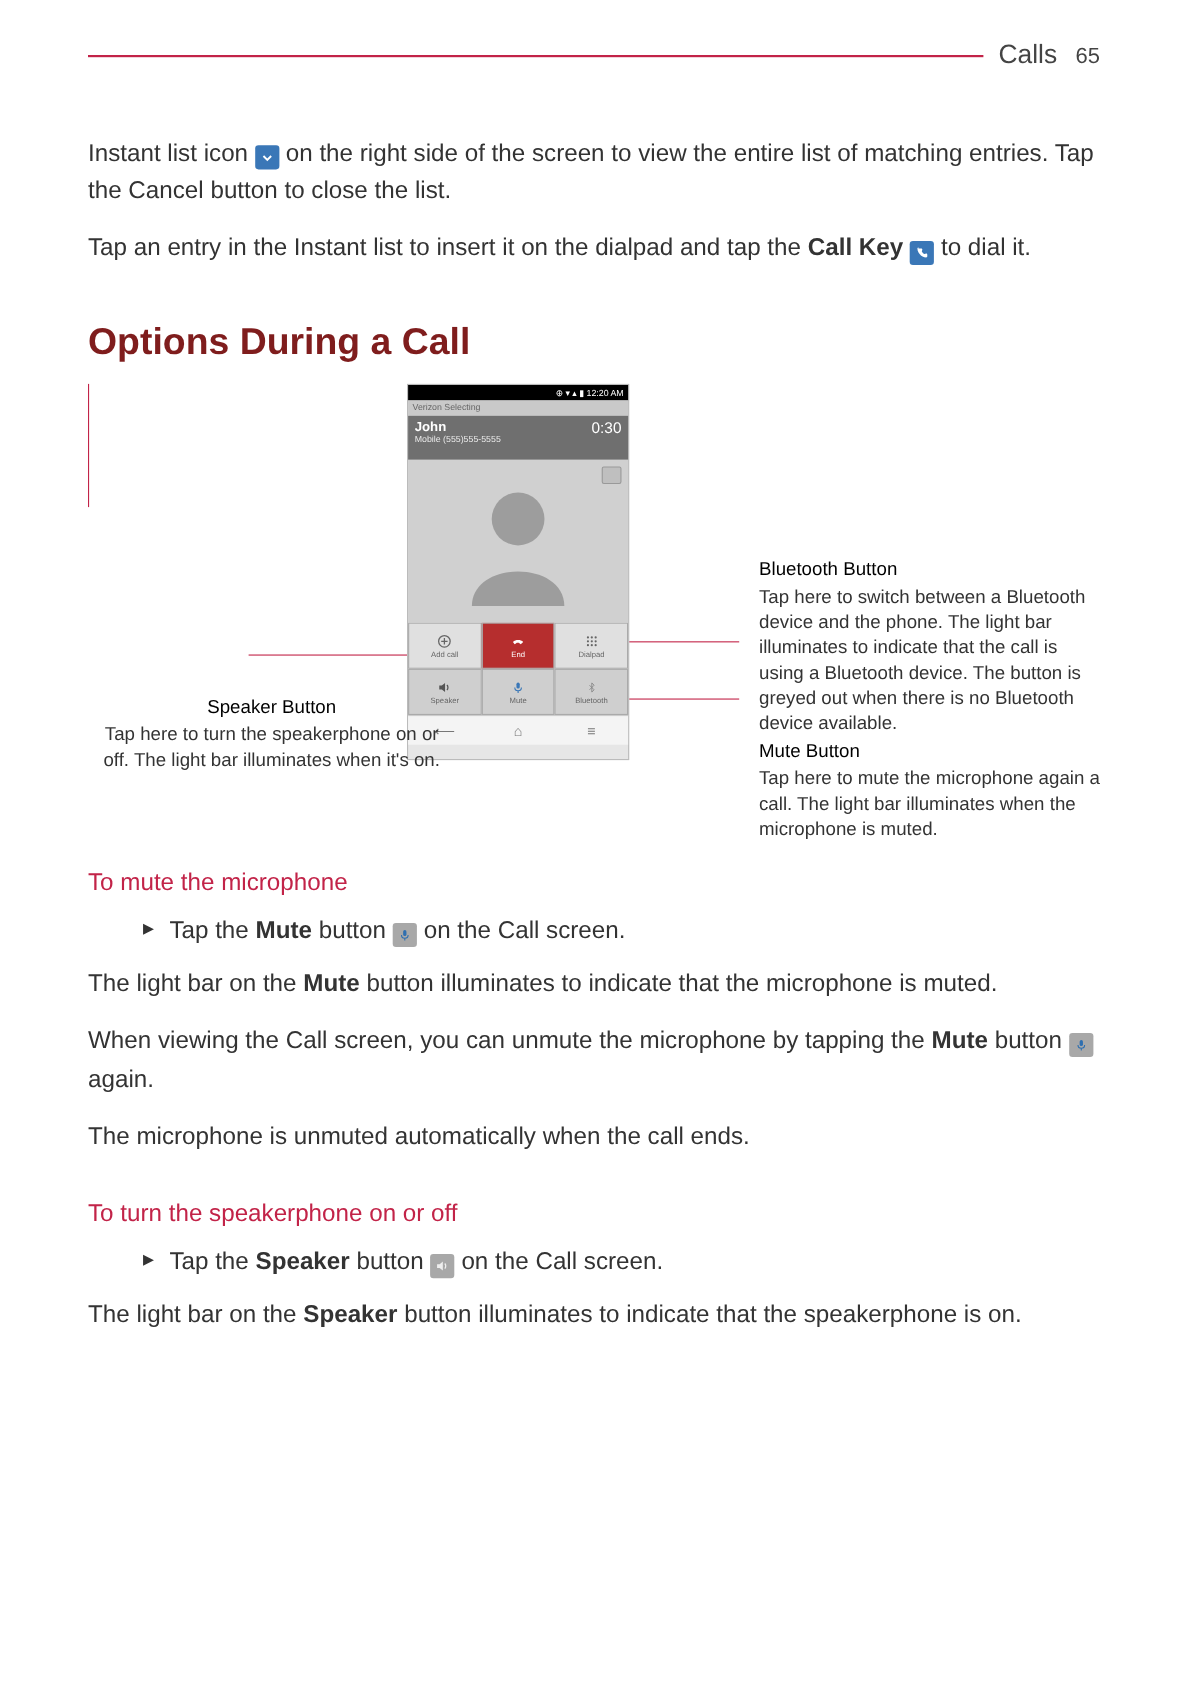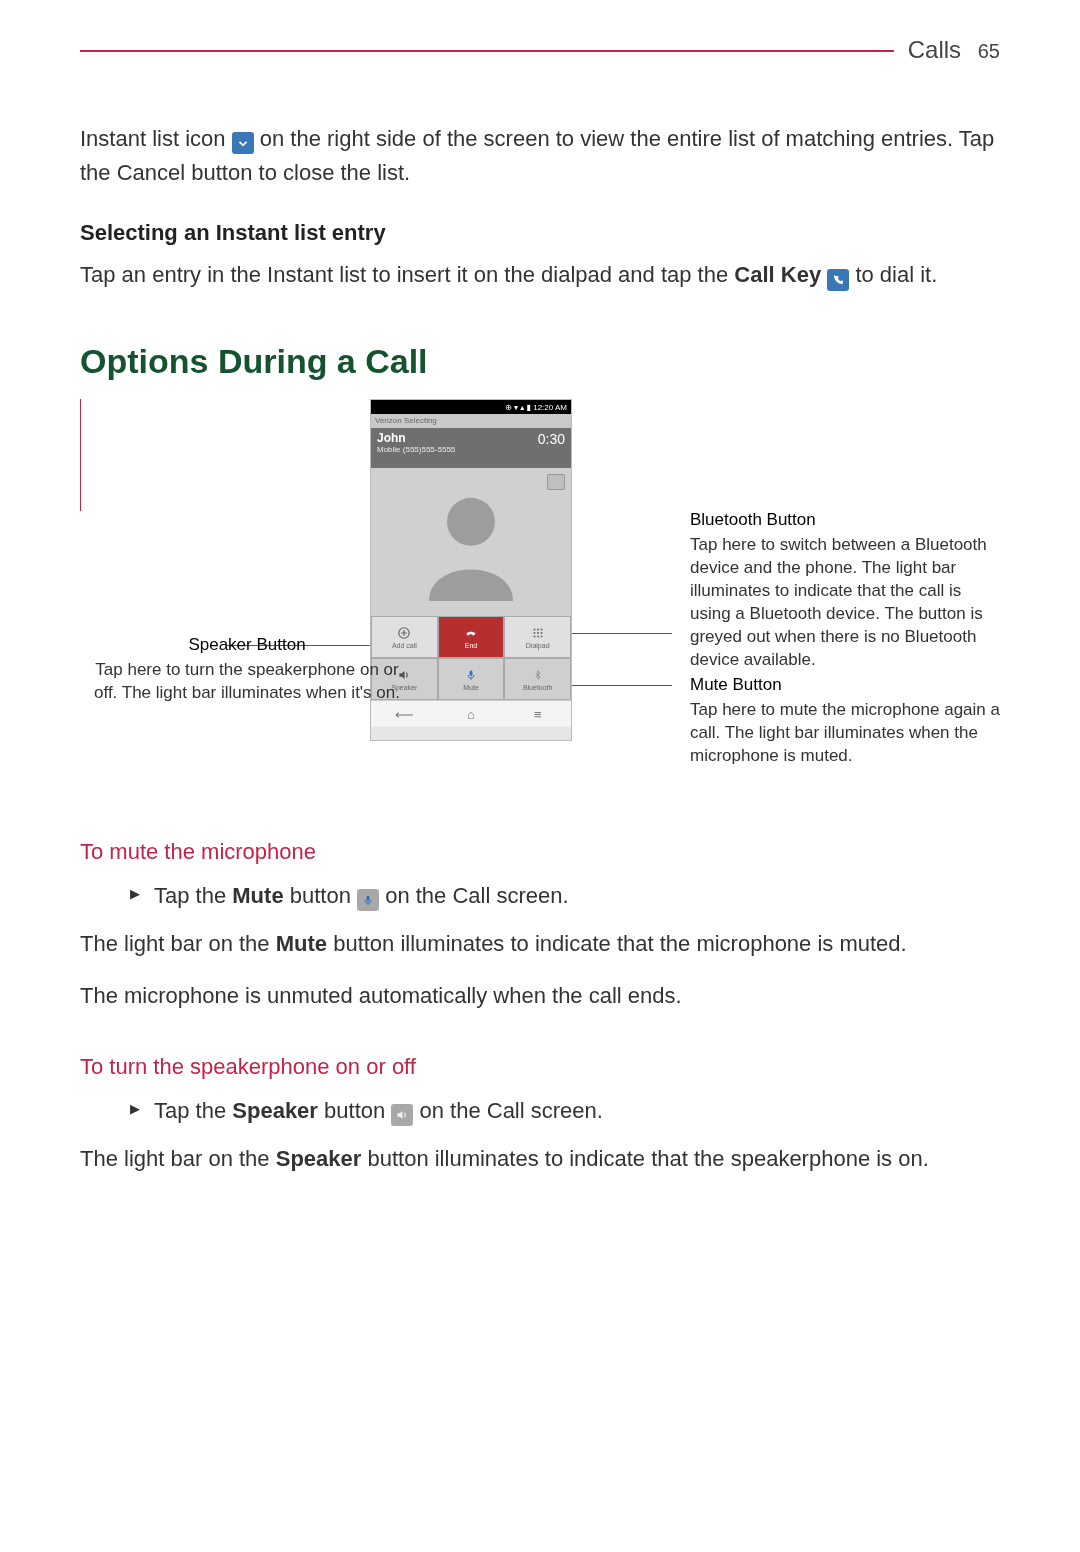--- a/index.html
+++ b/index.html
@@ -40,21 +40,21 @@
     color: #333;
   }
   .bold { font-weight: 700; }
   .subhead-black {
     font-weight: 700;
     font-size: 22px;
     margin: 30px 0 12px 0;
     color: #222;
   }
   .h1-red {
-    color: #14532d;
+    color: #7f1d1d;
     font-size: 34px;
     font-weight: 700;
     margin: 50px 0 18px 0;
   }
   .h3-red {
     color: #c22348;
     font-size: 22px;
     font-weight: 500;
     margin: 40px 0 14px 0;
   }
@@ -175,21 +175,21 @@
   .phone-nav div { flex:1; display:flex; align-items:center; justify-content:center; color:#777; font-size:13px;}
 
   
   .callout {
     position: absolute;
     width: 310px;
     font-size: 17px;
     line-height: 1.35;
     color: #333;
   }
-  .callout .ct { font-weight: 500; color:#000; margin-bottom: 2px; }
+  .callout .ct { font-weight: 500; color:#000; margin-bottom: 2px; margin-top: 48px; }
   .c-speaker { left: 12px;   top: 235px; text-align:center; }
   .c-blue    { right: 0;  top: 110px; }
   .c-mute    { right: 0;  top: 275px; }
 
   
   .lead {
     position: absolute;
     background: #c22348;
     height: 1px;
   }
@@ -214,21 +214,20 @@
   <p class="body">
     <span>Instant list icon</span>
     <span class="inline-icon ic-blue">
       <svg viewBox="0 0 24 24" width="14" height="14" fill="none" stroke="#fff" stroke-width="3">
           <polyline points="6 10 12 16 18 10"></polyline>
         </svg>
     </span>
     <span>on the right side of the screen to view the entire list of matching entries. Tap the Cancel button to close the list.</span>
   </p>
 
-  <div class="subhead-black">Selecting an Instant list entry</div>
   <p class="body">
     <span>Tap an entry in the Instant list to insert it on the dialpad and tap the</span>
     <span class="bold">Call Key</span>
     <span class="inline-icon ic-blue">
       <svg viewBox="0 0 24 24" width="12" height="12" fill="#fff">
           <path d="M6 2c-1 0-2 1-2 2 0 8 8 16 16 16 1 0 2-1 2-2v-3c0-1-1-2-2-2l-3 1c-1 0-2-1-3-2s-2-2-2-3l1-3c0-1-1-2-2-2H6z"></path>
         </svg>
     </span>
     <span>to dial it.</span>
   </p>
@@ -364,20 +363,33 @@
           </svg>
       </span>
       <span>on the Call screen.</span>
     </div>
   </div>
   <p class="body indented">
     <span>The light bar on the</span>
     <span class="bold">Mute</span>
     <span>button illuminates to indicate that the microphone is muted.</span>
   </p>
+  <p class="body indented">
+    <span>When viewing the Call screen, you can unmute the microphone by tapping the</span>
+    <span class="bold">Mute</span>
+    <span>button</span>
+    <span class="inline-icon ic-grey">
+      <svg viewBox="0 0 24 24" width="12" height="14" fill="#2f6fb0">
+          <rect x="9" y="3" width="6" height="11" rx="3"></rect>
+          <path d="M6 12a6 6 0 0 0 12 0" fill="none" stroke="#2f6fb0" stroke-width="2"></path>
+          <line x1="12" y1="18" x2="12" y2="22" stroke="#2f6fb0" stroke-width="2"></line>
+        </svg>
+    </span>
+    <span>again.</span>
+  </p>
   <p class="body indented">The microphone is unmuted automatically when the call ends.</p>
 
   <div class="h3-red">To turn the speakerphone on or off</div>
   <div class="bullet-row">
     <div class="bullet-glyph">▶</div>
     <div class="bullet-text">
       <span>Tap the</span>
       <span class="bold">Speaker</span>
       <span>button</span>
       <span class="inline-icon ic-grey">

